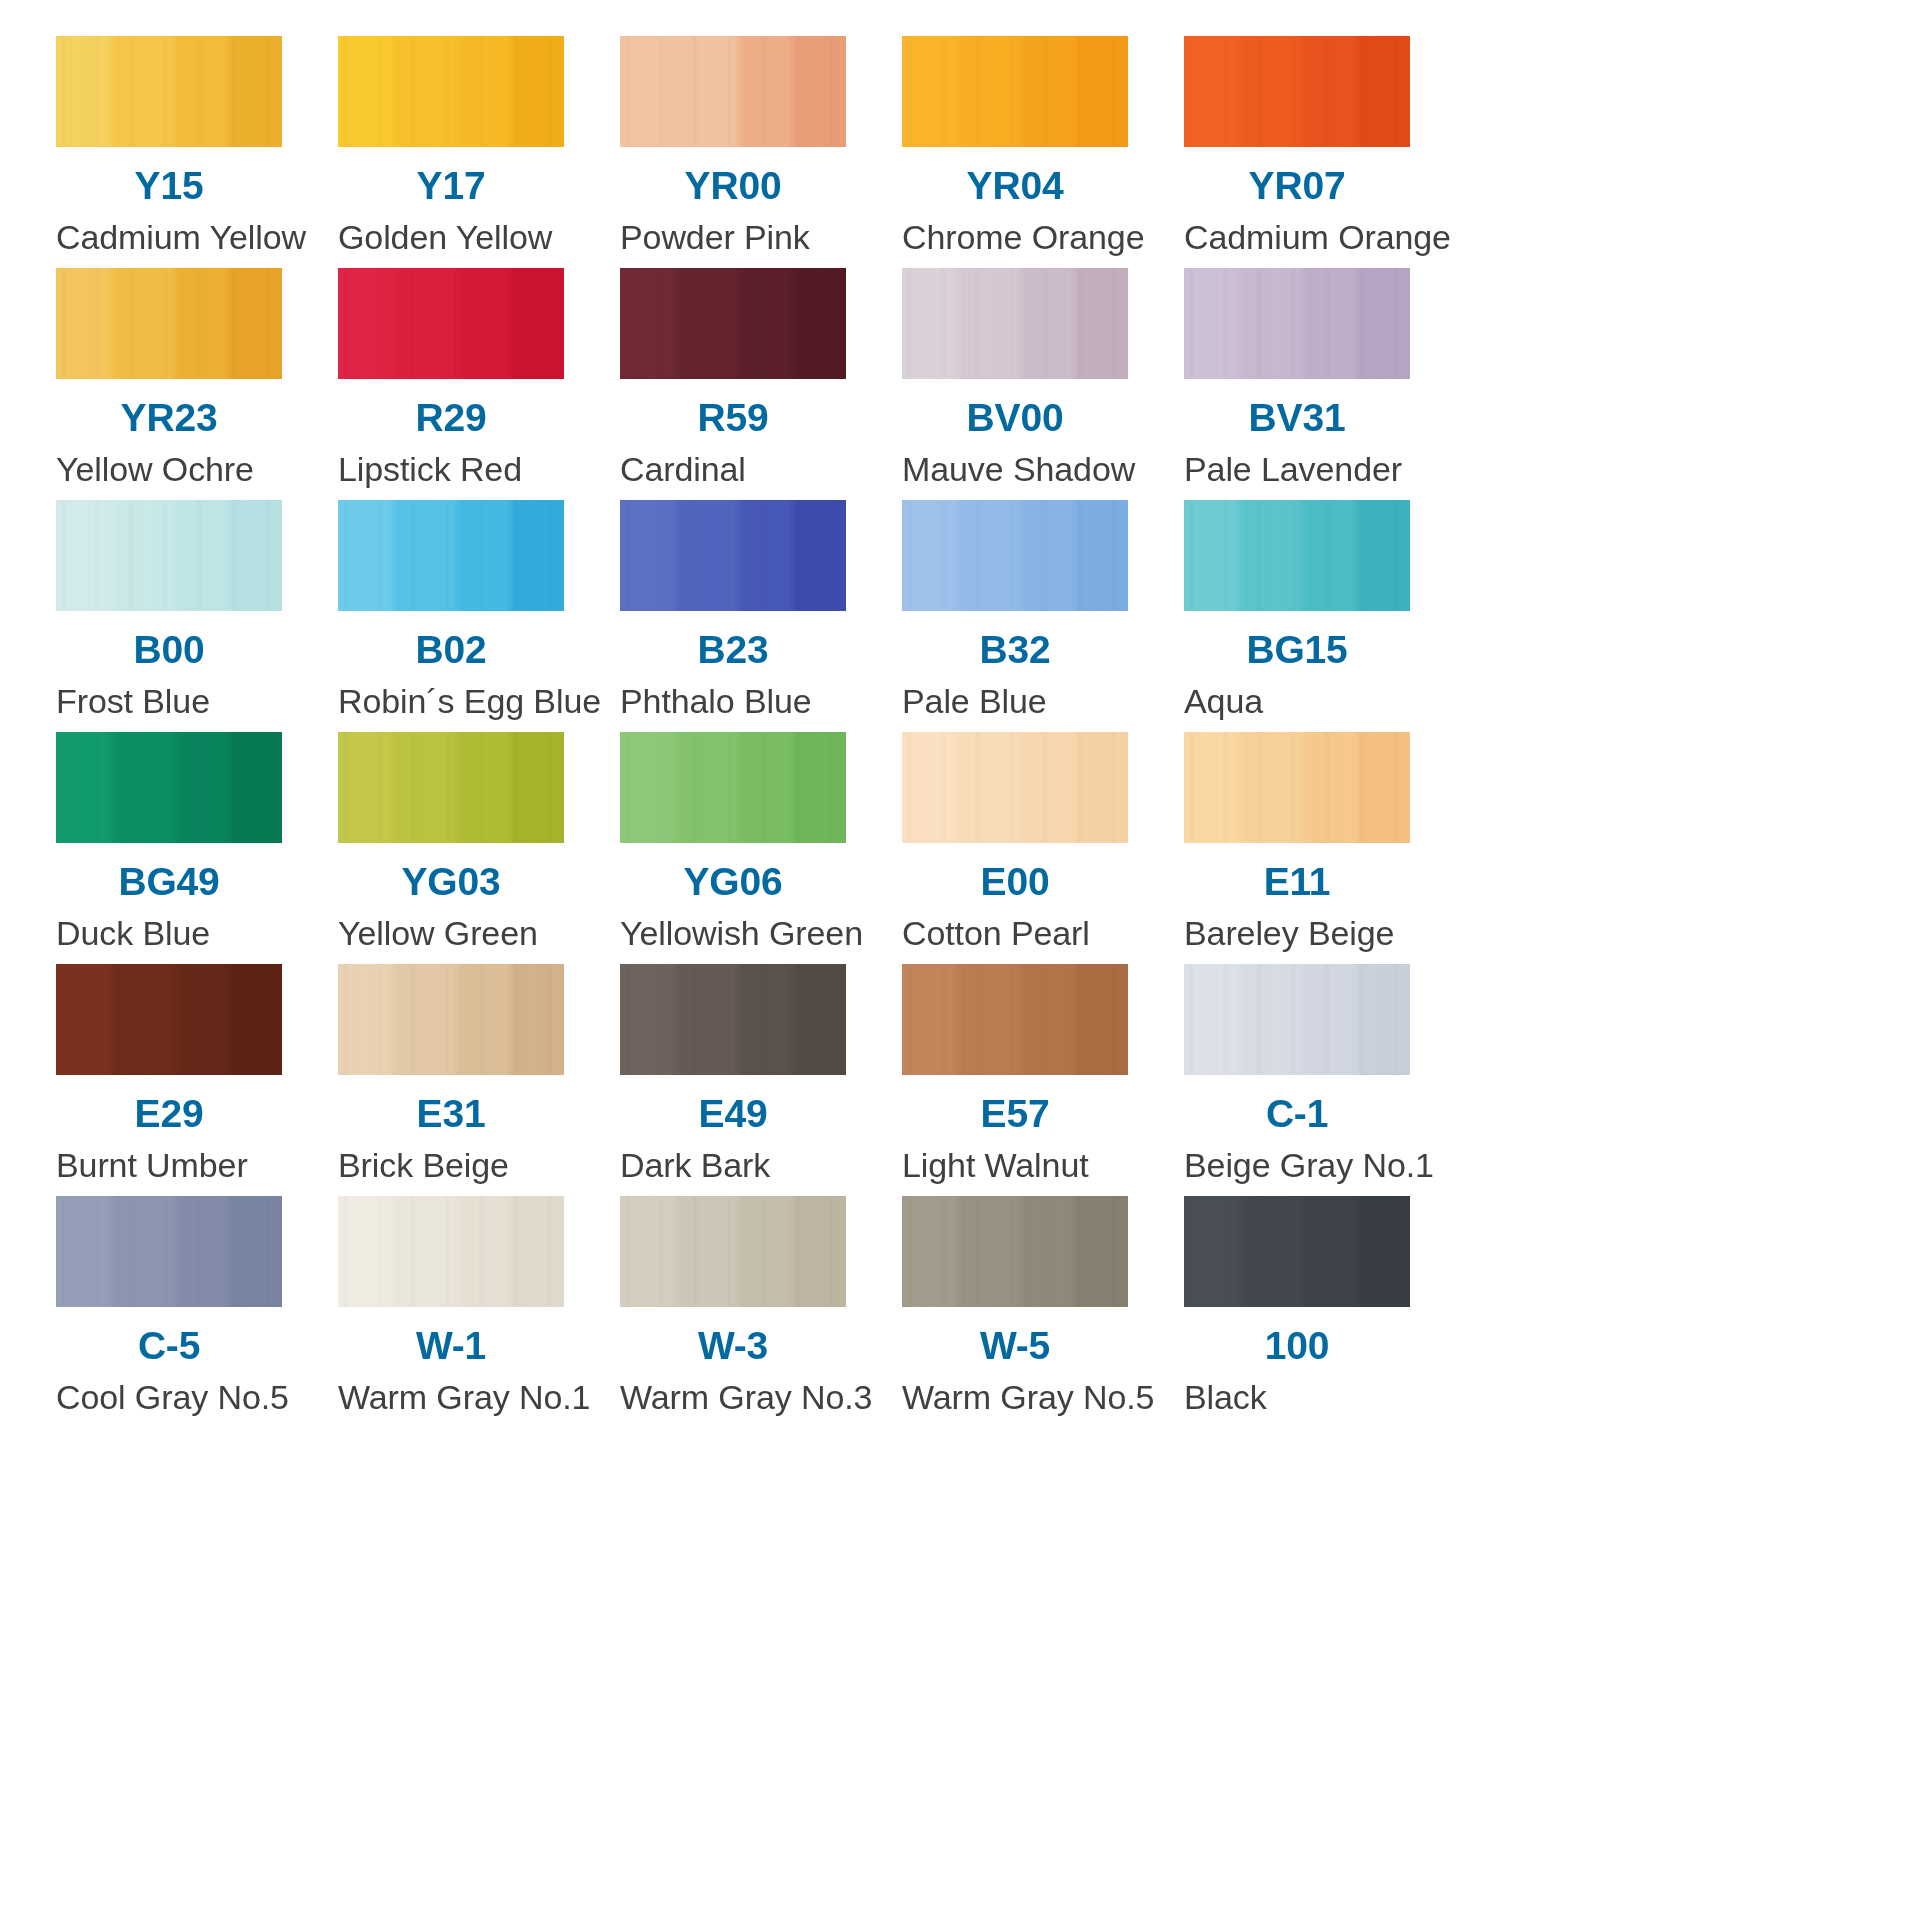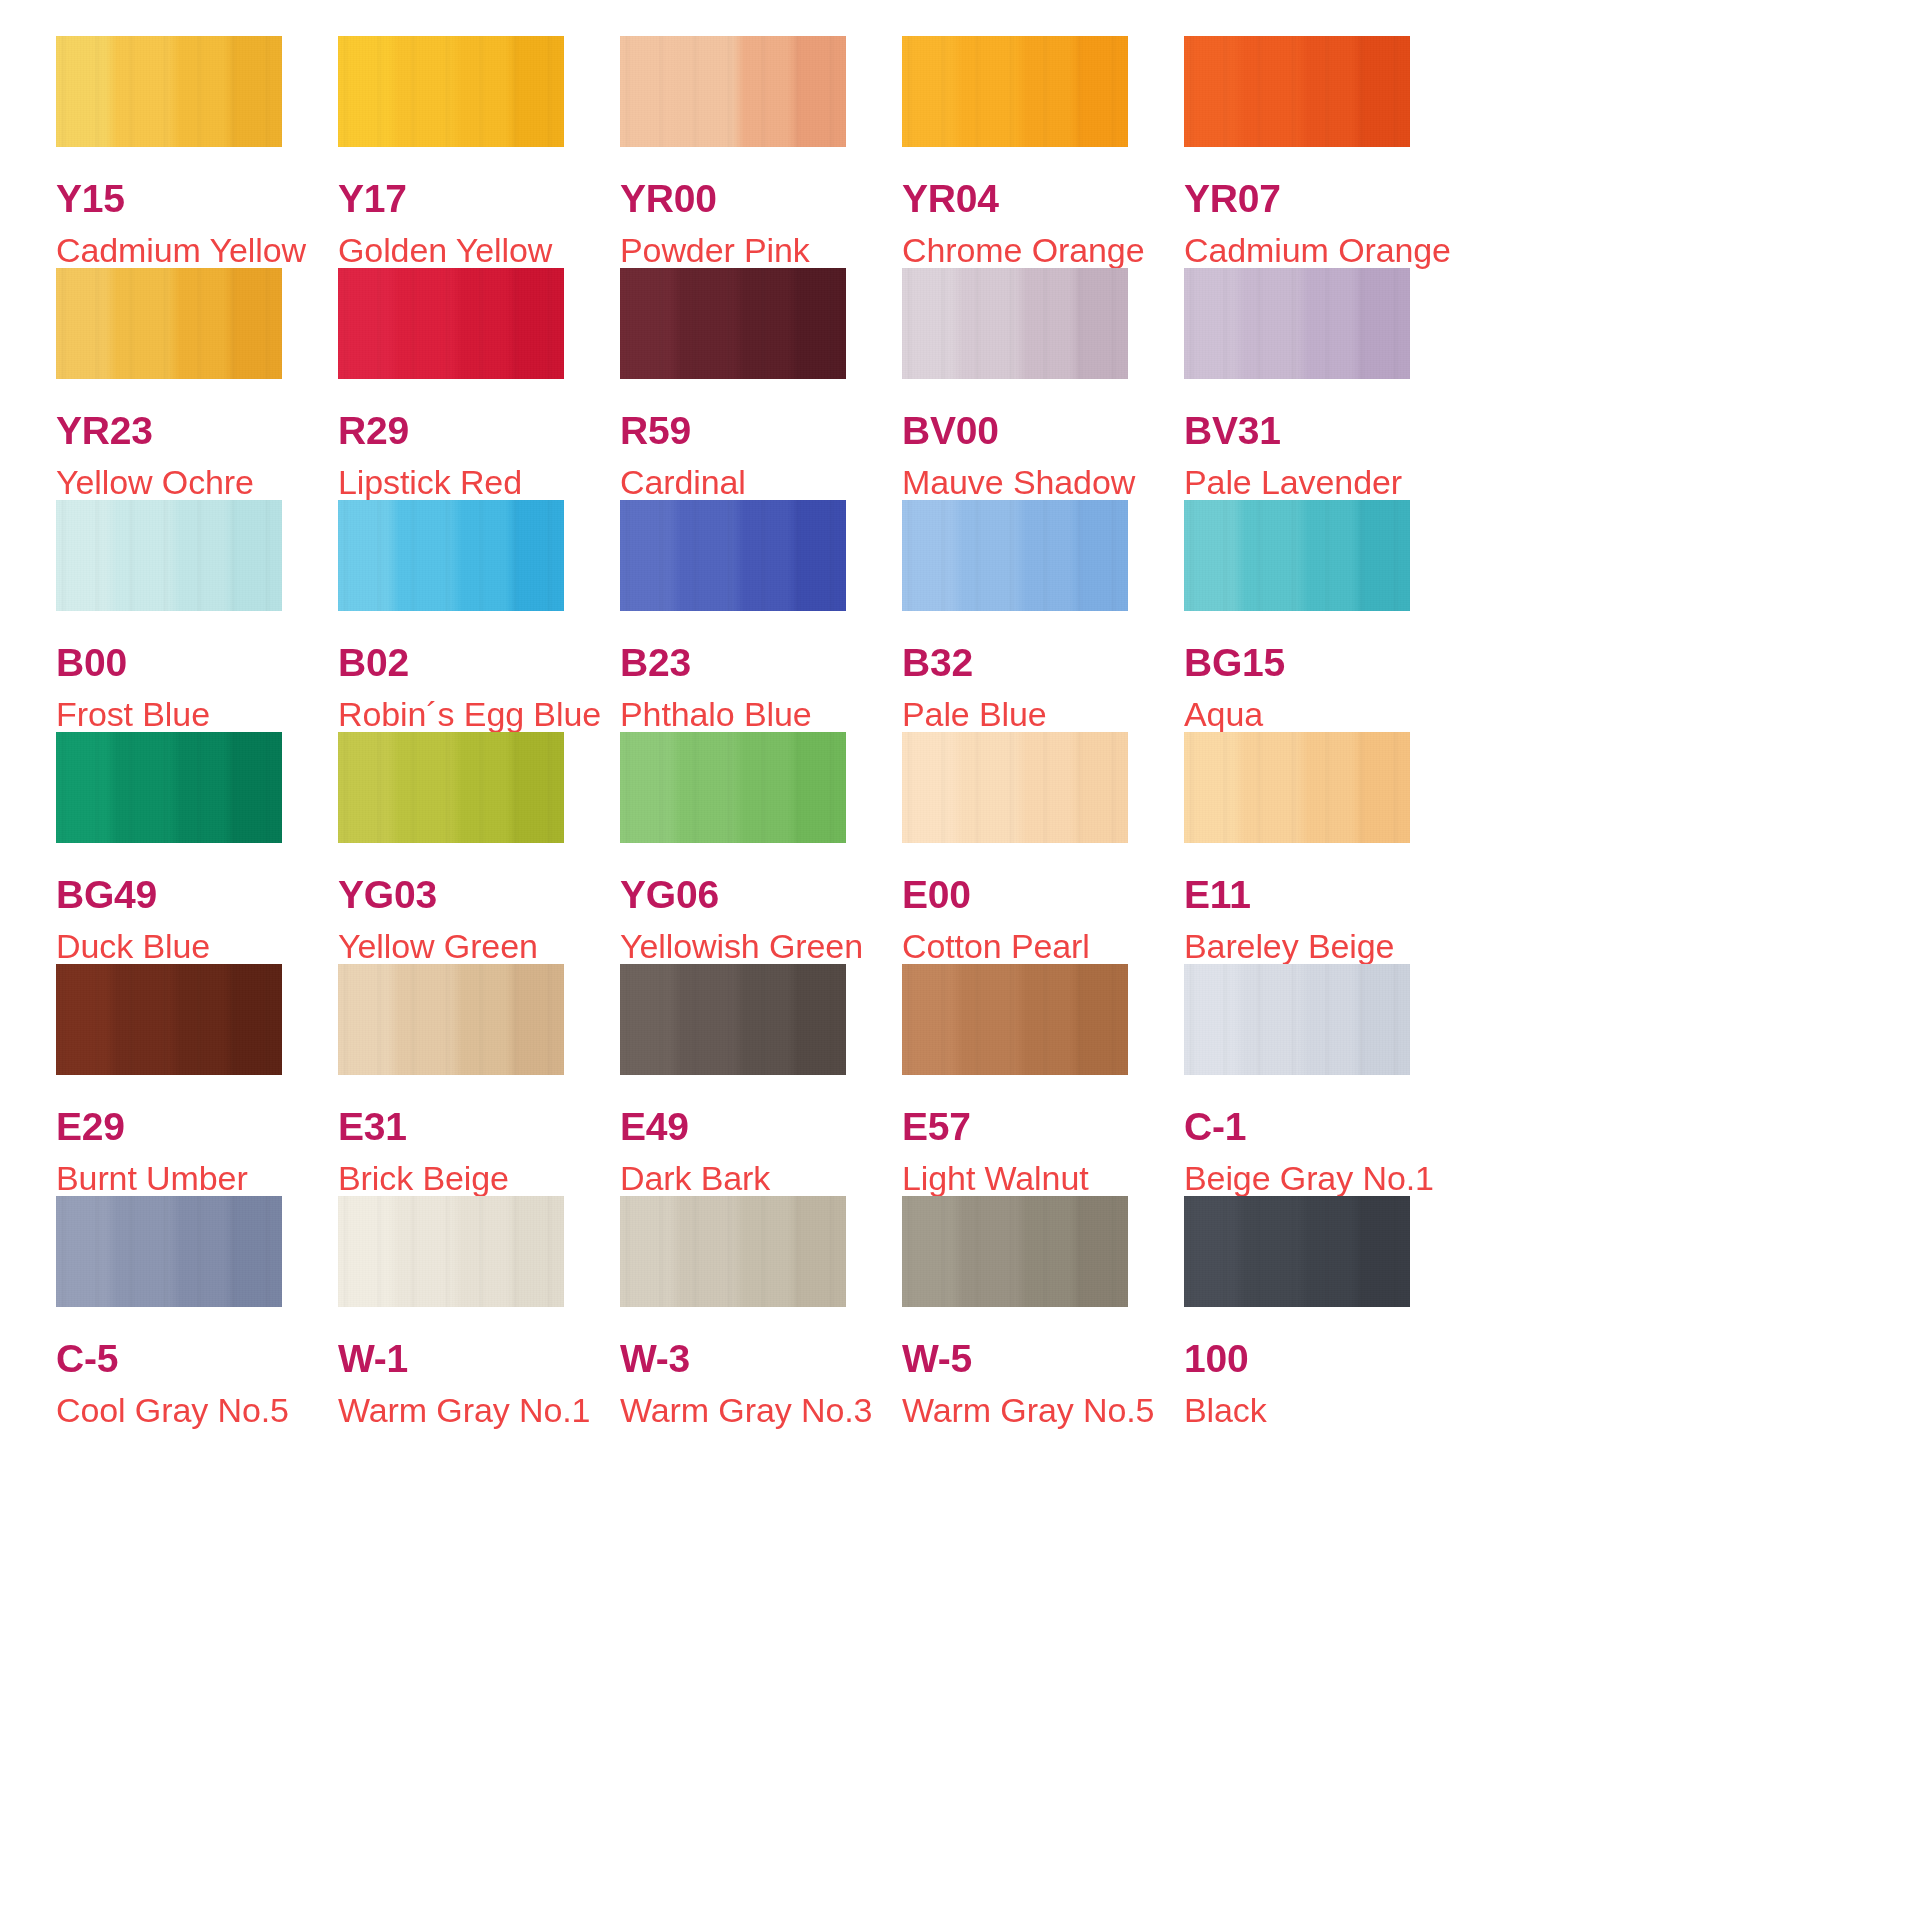--- a/index.html
+++ b/index.html
@@ -67,30 +67,31 @@
     position: absolute;
     inset: 0;
     opacity: 0.16;
     background-image:
       repeating-linear-gradient(0deg, rgba(0,0,0,0.06) 0 1px, rgba(255,255,255,0.05) 1px 2px),
       repeating-linear-gradient(90deg, rgba(0,0,0,0.05) 0 1px, rgba(255,255,255,0.04) 1px 3px);
   }
   .code {
     font-size: 39px;
     font-weight: bold;
-    color: #be185d;
+    color: #0369a1;
     line-height: 1;
     letter-spacing: -0.2px;
-    margin-top: 32px;
+    margin-top: 19px;
     white-space: nowrap;
+    text-align: center;
   }
   .name {
     font-size: 34px;
     font-weight: normal;
-    color: #ef4444;
+    color: #404040;
     line-height: 1;
     letter-spacing: -0.1px;
     margin-top: 15px;
     white-space: nowrap;
   }
 </style>
 </head>
 <body>
 
 <div id="chart">

